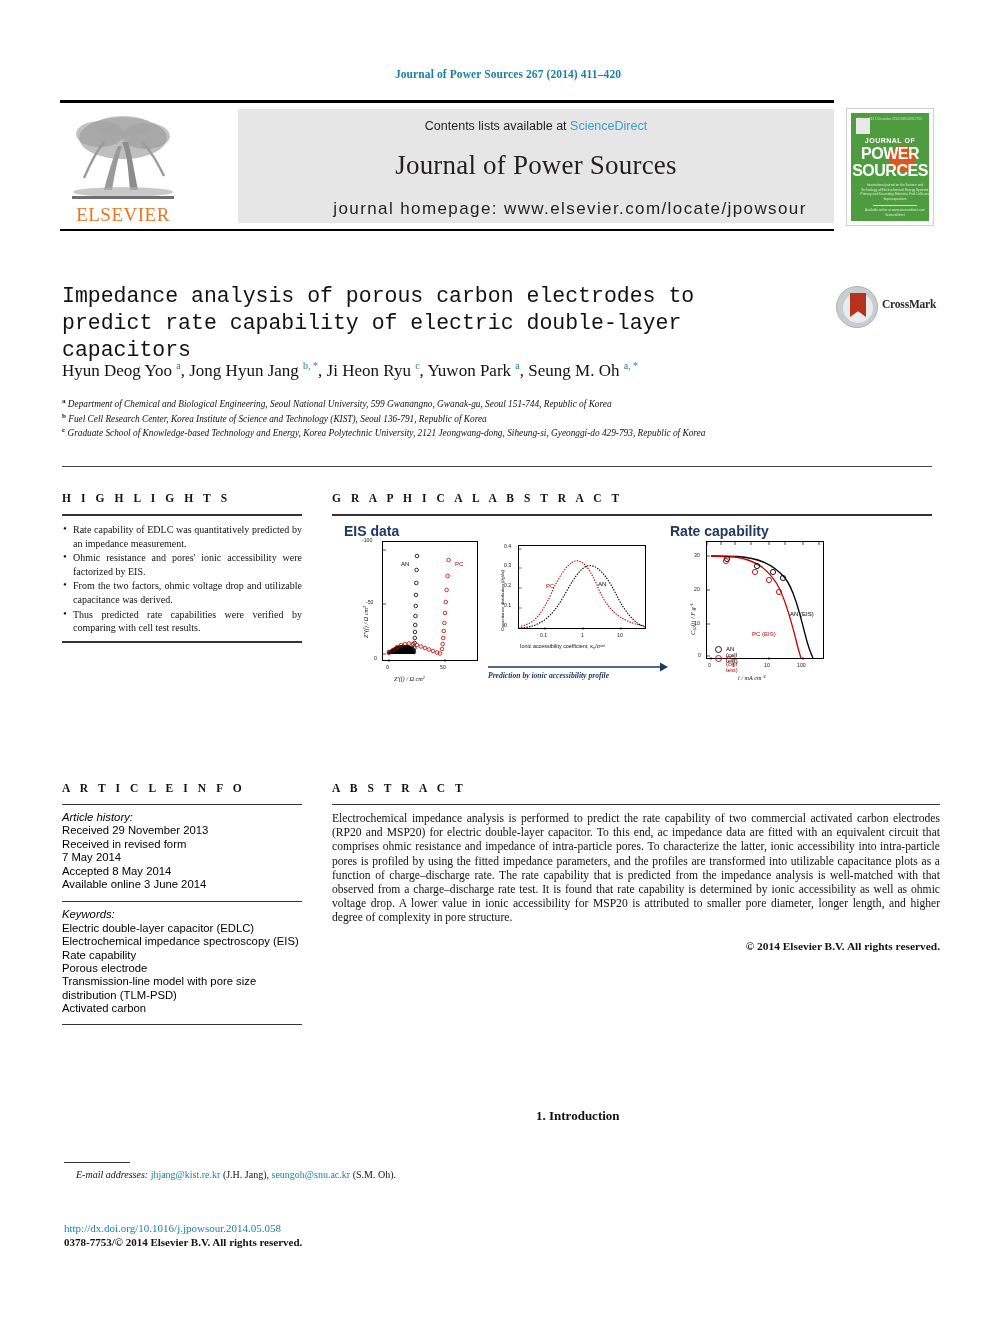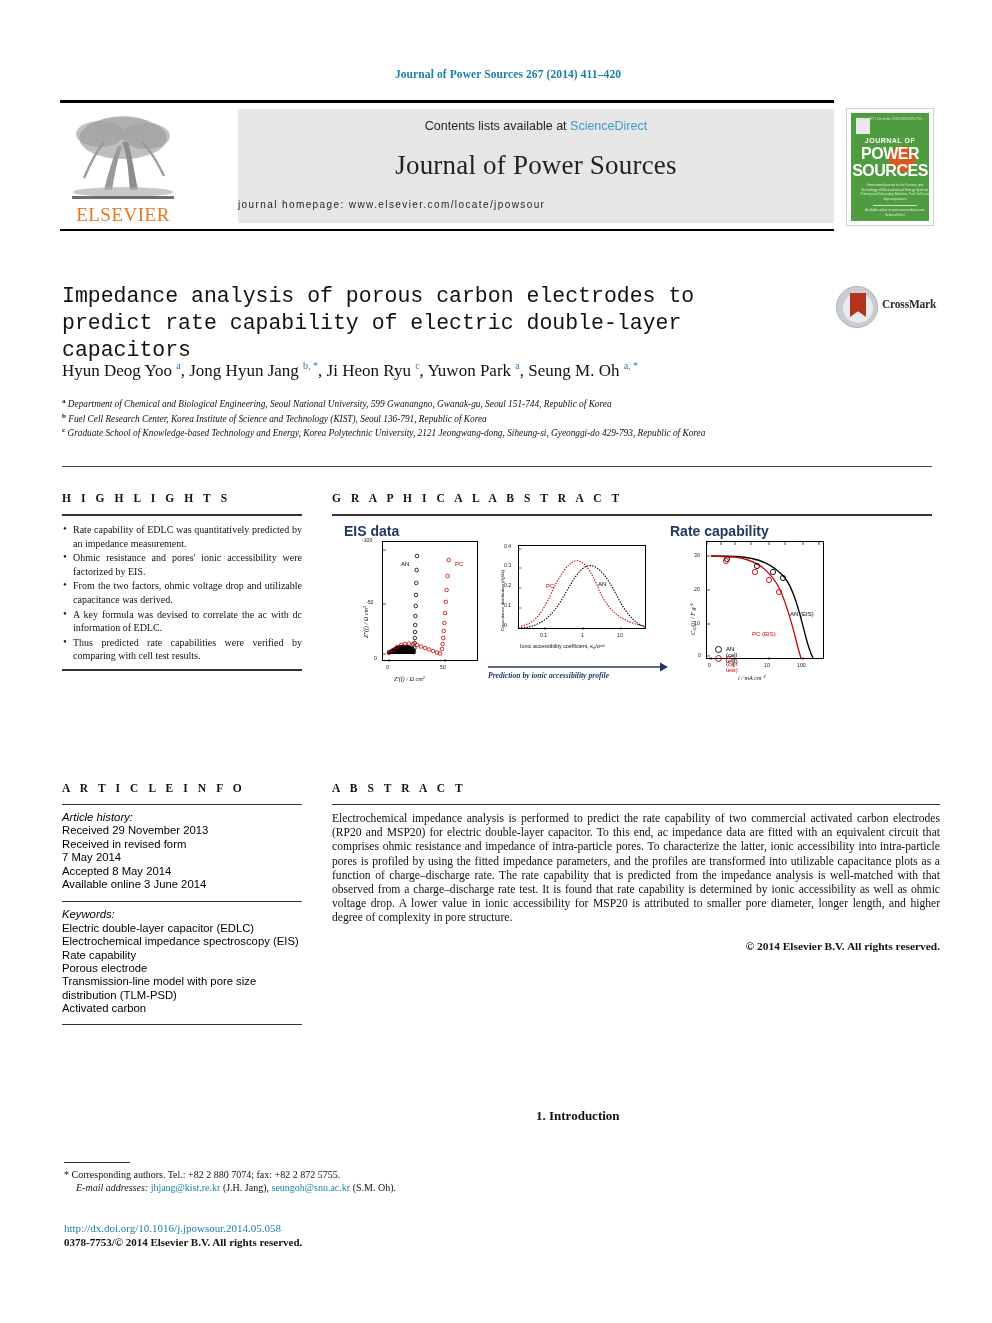--- a/index.html
+++ b/index.html
@@ -39,22 +39,22 @@
     font-size:12.5px; color:#231f20;
   }
   .sciencedirect { color:#3d9cc8; }
   .mast-journal {
     position:absolute; left:178px; top:50px; width:596px;
     text-align:center; font-family:"Liberation Serif", serif;
     font-size:27px; color:#231f20; letter-spacing:0.2px;
   }
   .mast-home {
     position:absolute; left:178px; top:99px; width:664px;
-    text-align:left; font-family:"Liberation Sans", sans-serif;
-    font-size:10px; color:#231f20; letter-spacing:1.4px;
+    text-align:center; font-family:"Liberation Sans", sans-serif;
+    font-size:17px; color:#231f20; letter-spacing:1.4px;
   }
   .mast-rule-bot {
     position:absolute; left:0; top:129px; width:774px; height:2px; background:#000;
   }
 
   
   .elsevier { position:absolute; left:2px; top:12px; width:122px; height:118px; }
   .els-tree { position:absolute; left:6px; top:0px; width:110px; height:92px; }
   .els-word {
     position:absolute; left:0; top:92px; width:122px; text-align:center;
@@ -255,21 +255,20 @@
 
   <div class="rule-under-title"></div>
 
   <div class="highlights">
     <div class="sec-head">H I G H L I G H T S</div>
     <div class="hl-rule1"></div>
     <ul class="hl-list">
       <li>Rate capability of EDLC was quantitatively predicted by an impedance measurement.</li>
       <li>Ohmic resistance and pores' ionic accessibility were factorized by EIS.</li>
       <li>From the two factors, ohmic voltage drop and utilizable capacitance was derived.</li>
-      <li>A key formula was devised to correlate the ac with dc information of EDLC.</li>
       <li>Thus predicted rate capabilities were verified by comparing with cell test results.</li>
     </ul>
     <div class="hl-rule2"></div>
   </div>
 
   <div class="graphabs">
     <div class="sec-head">G R A P H I C A L   A B S T R A C T</div>
     <div class="ga-rule"></div>
 
     <div class="ga-fig">
@@ -496,21 +495,20 @@
 
   <div class="abstract">
     <div class="sec-head">A B S T R A C T</div>
     <div class="ab-rule"></div>
     <div class="ab-body">Electrochemical impedance analysis is performed to predict the rate capability of two commercial activated carbon electrodes (RP20 and MSP20) for electric double-layer capacitor. To this end, ac impedance data are fitted with an equivalent circuit that comprises ohmic resistance and impedance of intra-particle pores. To characterize the latter, ionic accessibility into intra-particle pores is profiled by using the fitted impedance parameters, and the profiles are transformed into utilizable capacitance plots as a function of charge–discharge rate. The rate capability that is predicted from the impedance analysis is well-matched with that observed from a charge–discharge rate test. It is found that rate capability is determined by ionic accessibility as well as ohmic voltage drop. A lower value in ionic accessibility for MSP20 is attributed to smaller pore diameter, longer length, and higher degree of complexity in pore structure.</div>
     <div class="ab-copy">© 2014 Elsevier B.V. All rights reserved.</div>
   </div>
 
   <div class="fn-rule"></div>
   <div class="footnote">
-    <div>* <span>Corresponding authors. Tel.: +82 2 880 7074; fax: +82 2 872 5755.</span></div>
     <div class="ind"><em>E-mail addresses:</em>
       <a class="link" href="#">jhjang@kist.re.kr</a>
       <span>(J.H. Jang),</span>
       <a class="link" href="#">seungoh@snu.ac.kr</a>
       <span>(S.M. Oh).</span>
     </div>
   </div>
   <div class="doi">
     <a class="link doilink" href="#">http://dx.doi.org/10.1016/j.jpowsour.2014.05.058</a>
   </div>

